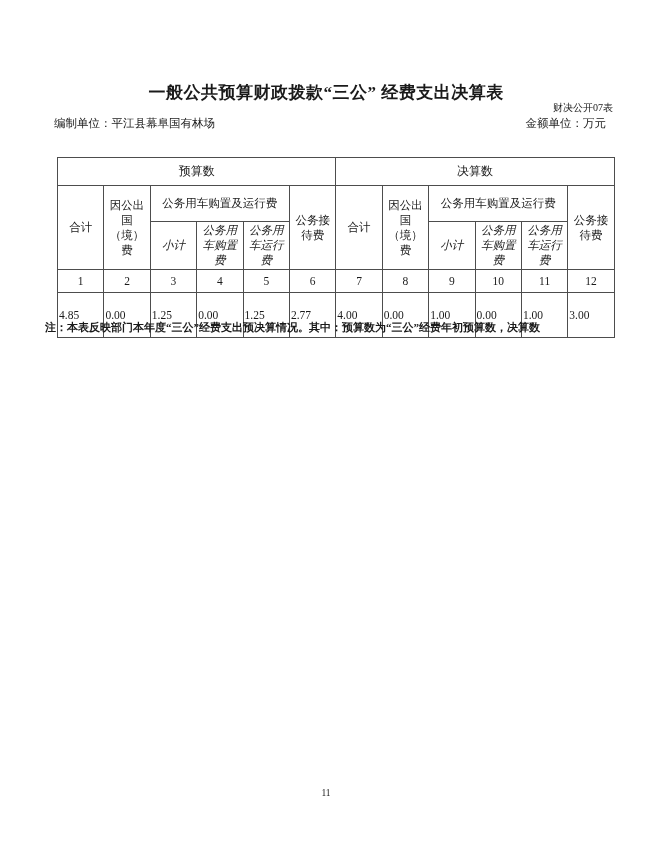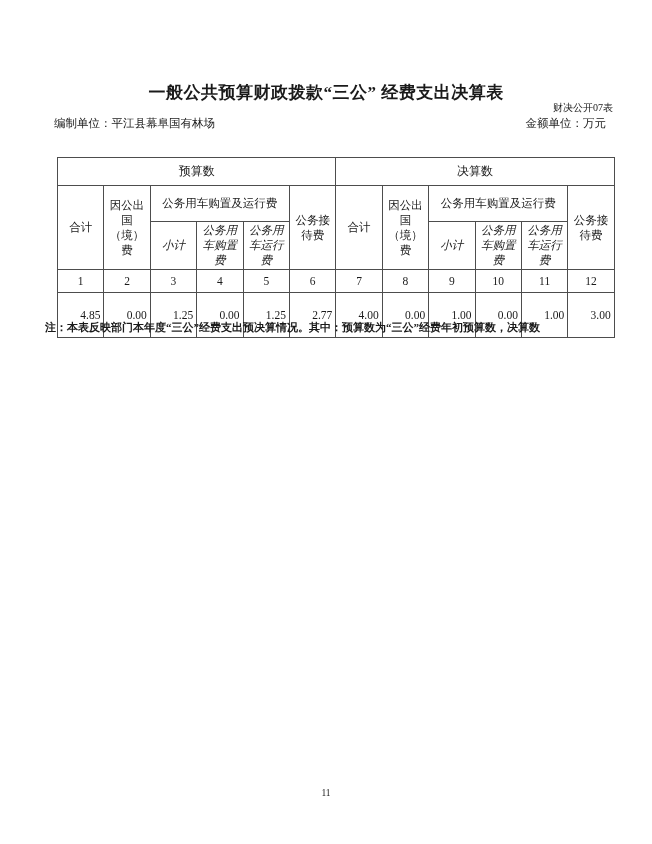--- a/index.html
+++ b/index.html
@@ -58,21 +58,21 @@
     vertical-align: middle;
     font-size: 11.5px;
     line-height: 15px;
     padding: 0 1px;
     overflow: hidden;
   }
   tr.r-group td { height: 27px; font-size: 12px; }
   tr.r-h1 td { height: 35px; }
   tr.r-h2 td { height: 47px; font-style: italic; }
   tr.r-num td { height: 22px; }
-  tr.r-val td { height: 44px; text-align: right; padding-right: 3px; }
+  tr.r-val td { height: 44px; text-align: left; padding-right: 3px; }
   .notes {
     position: absolute;
     top: 319px;
     left: 45px;
     width: 574px;
     font-size: 11px;
     font-weight: bold;
     line-height: 16.5px;
   }
   .notes div { min-height: 16.5px; }

